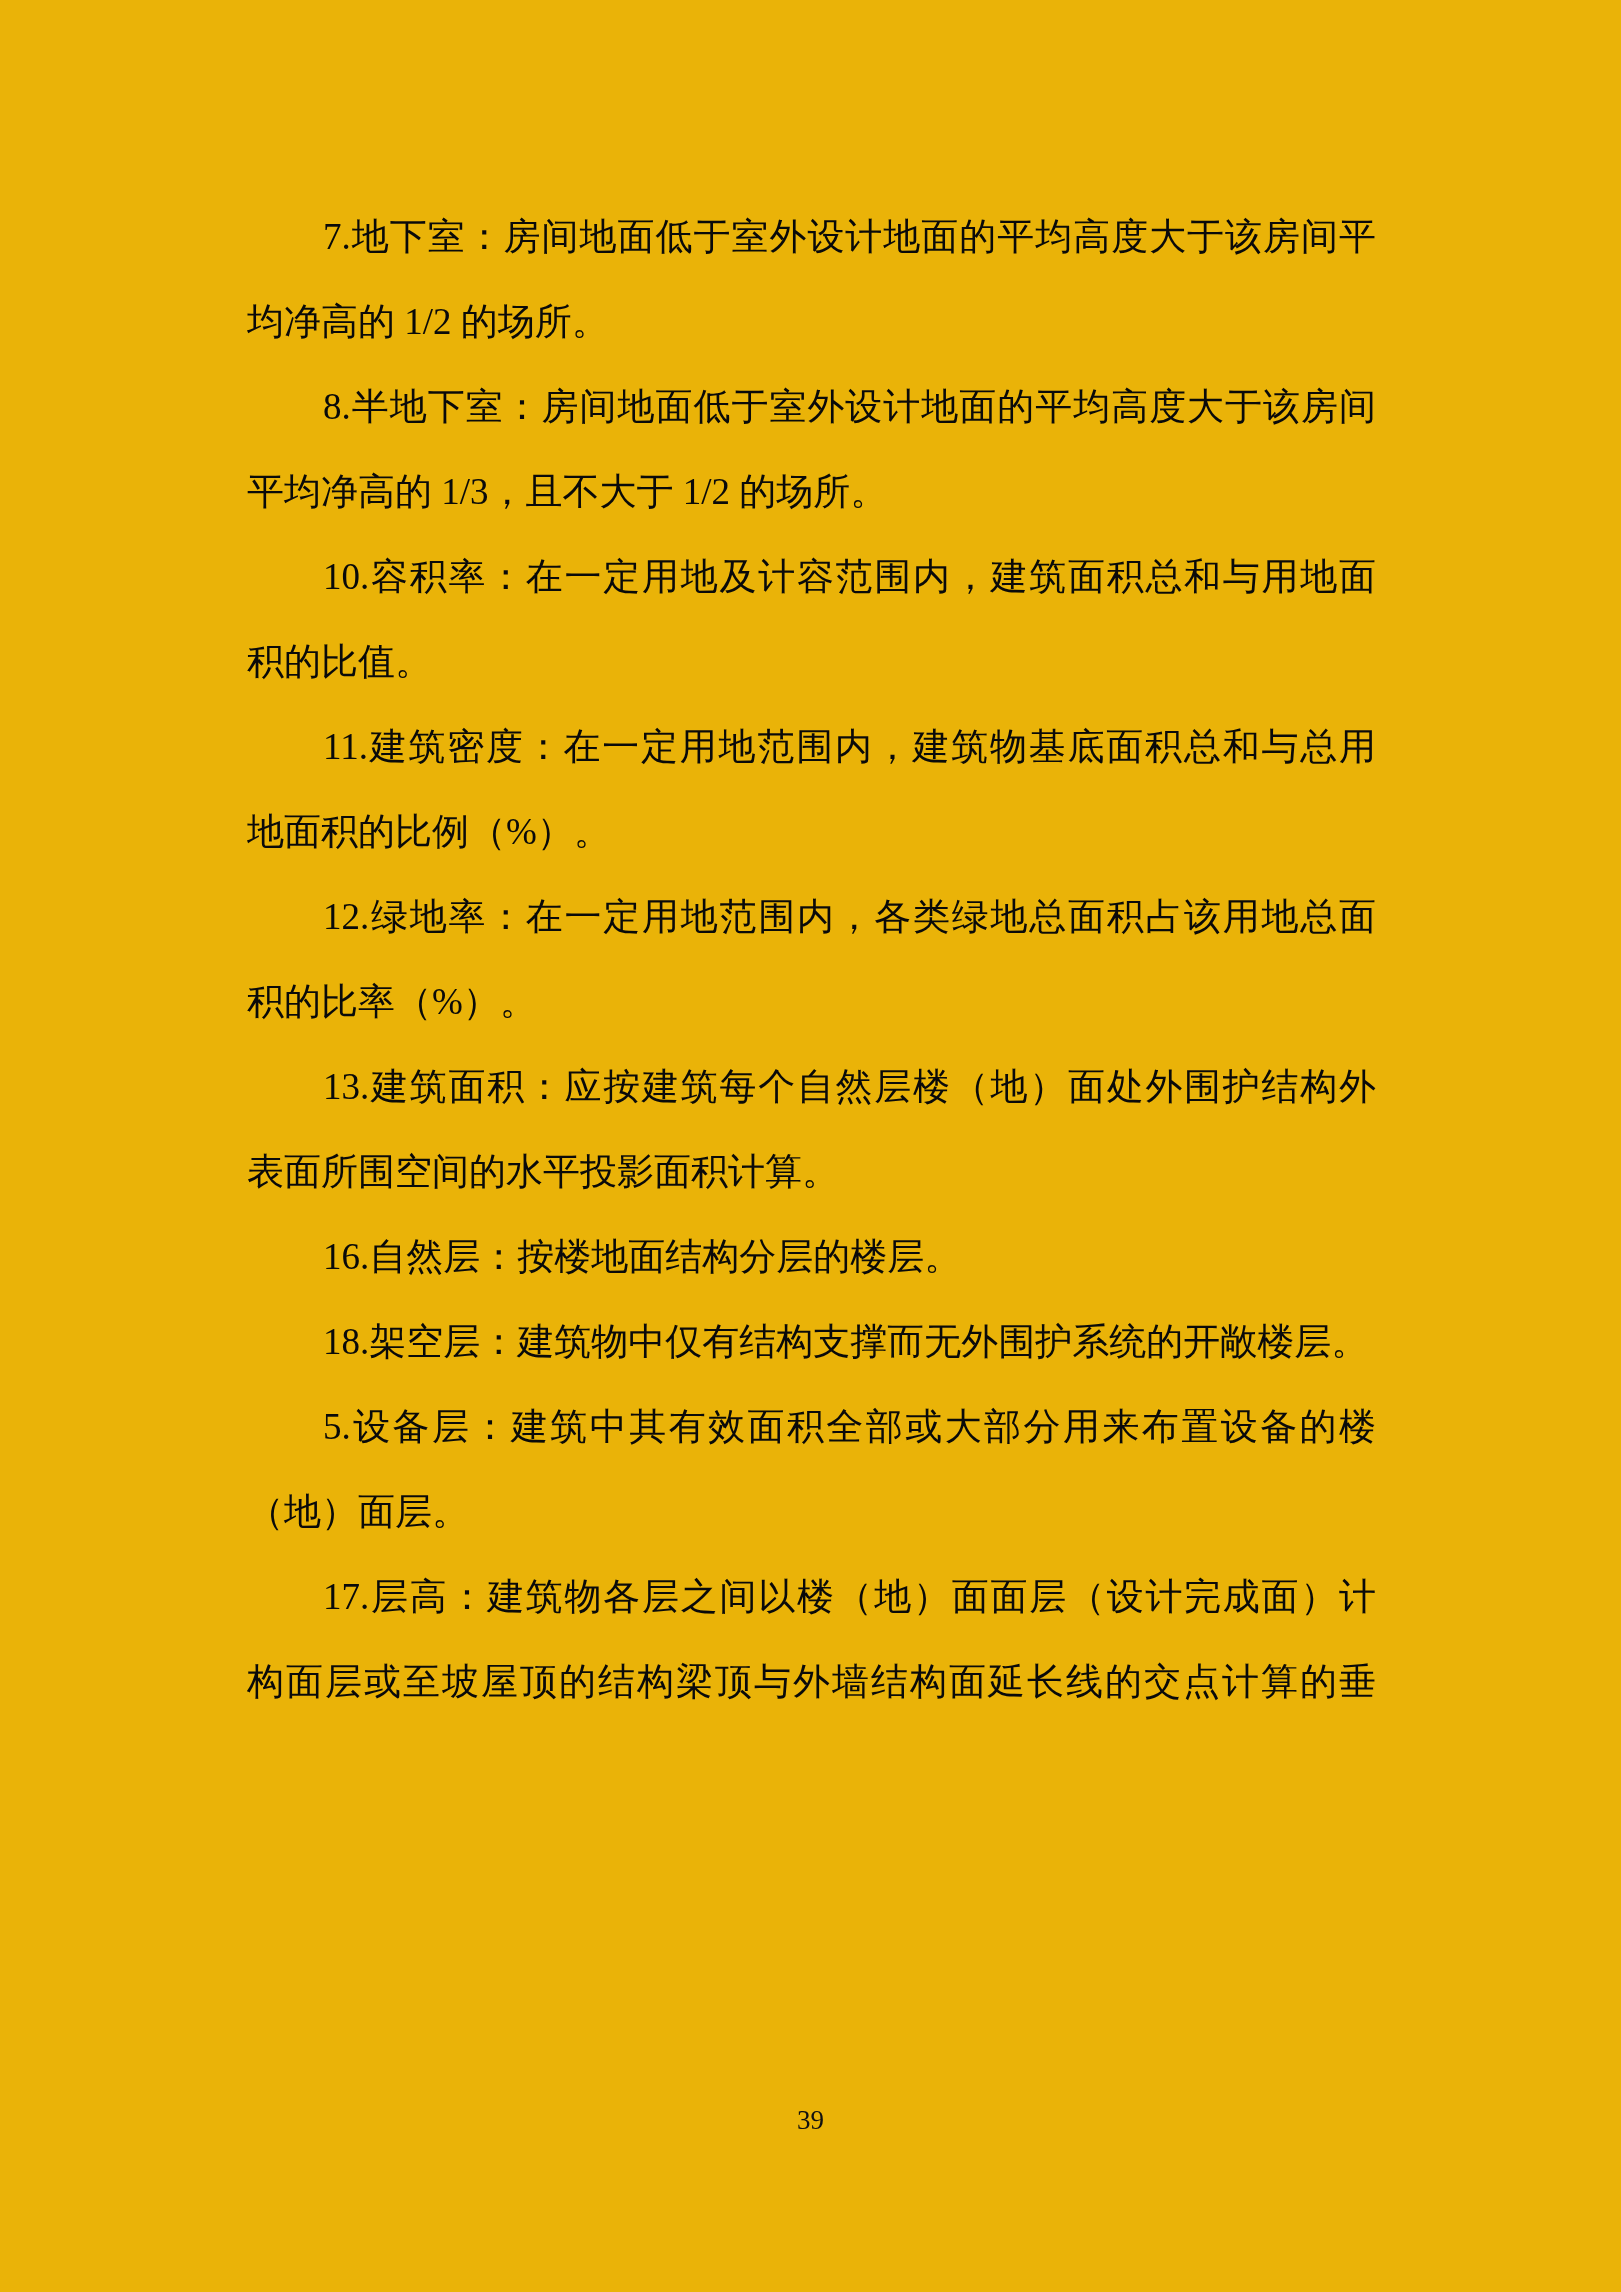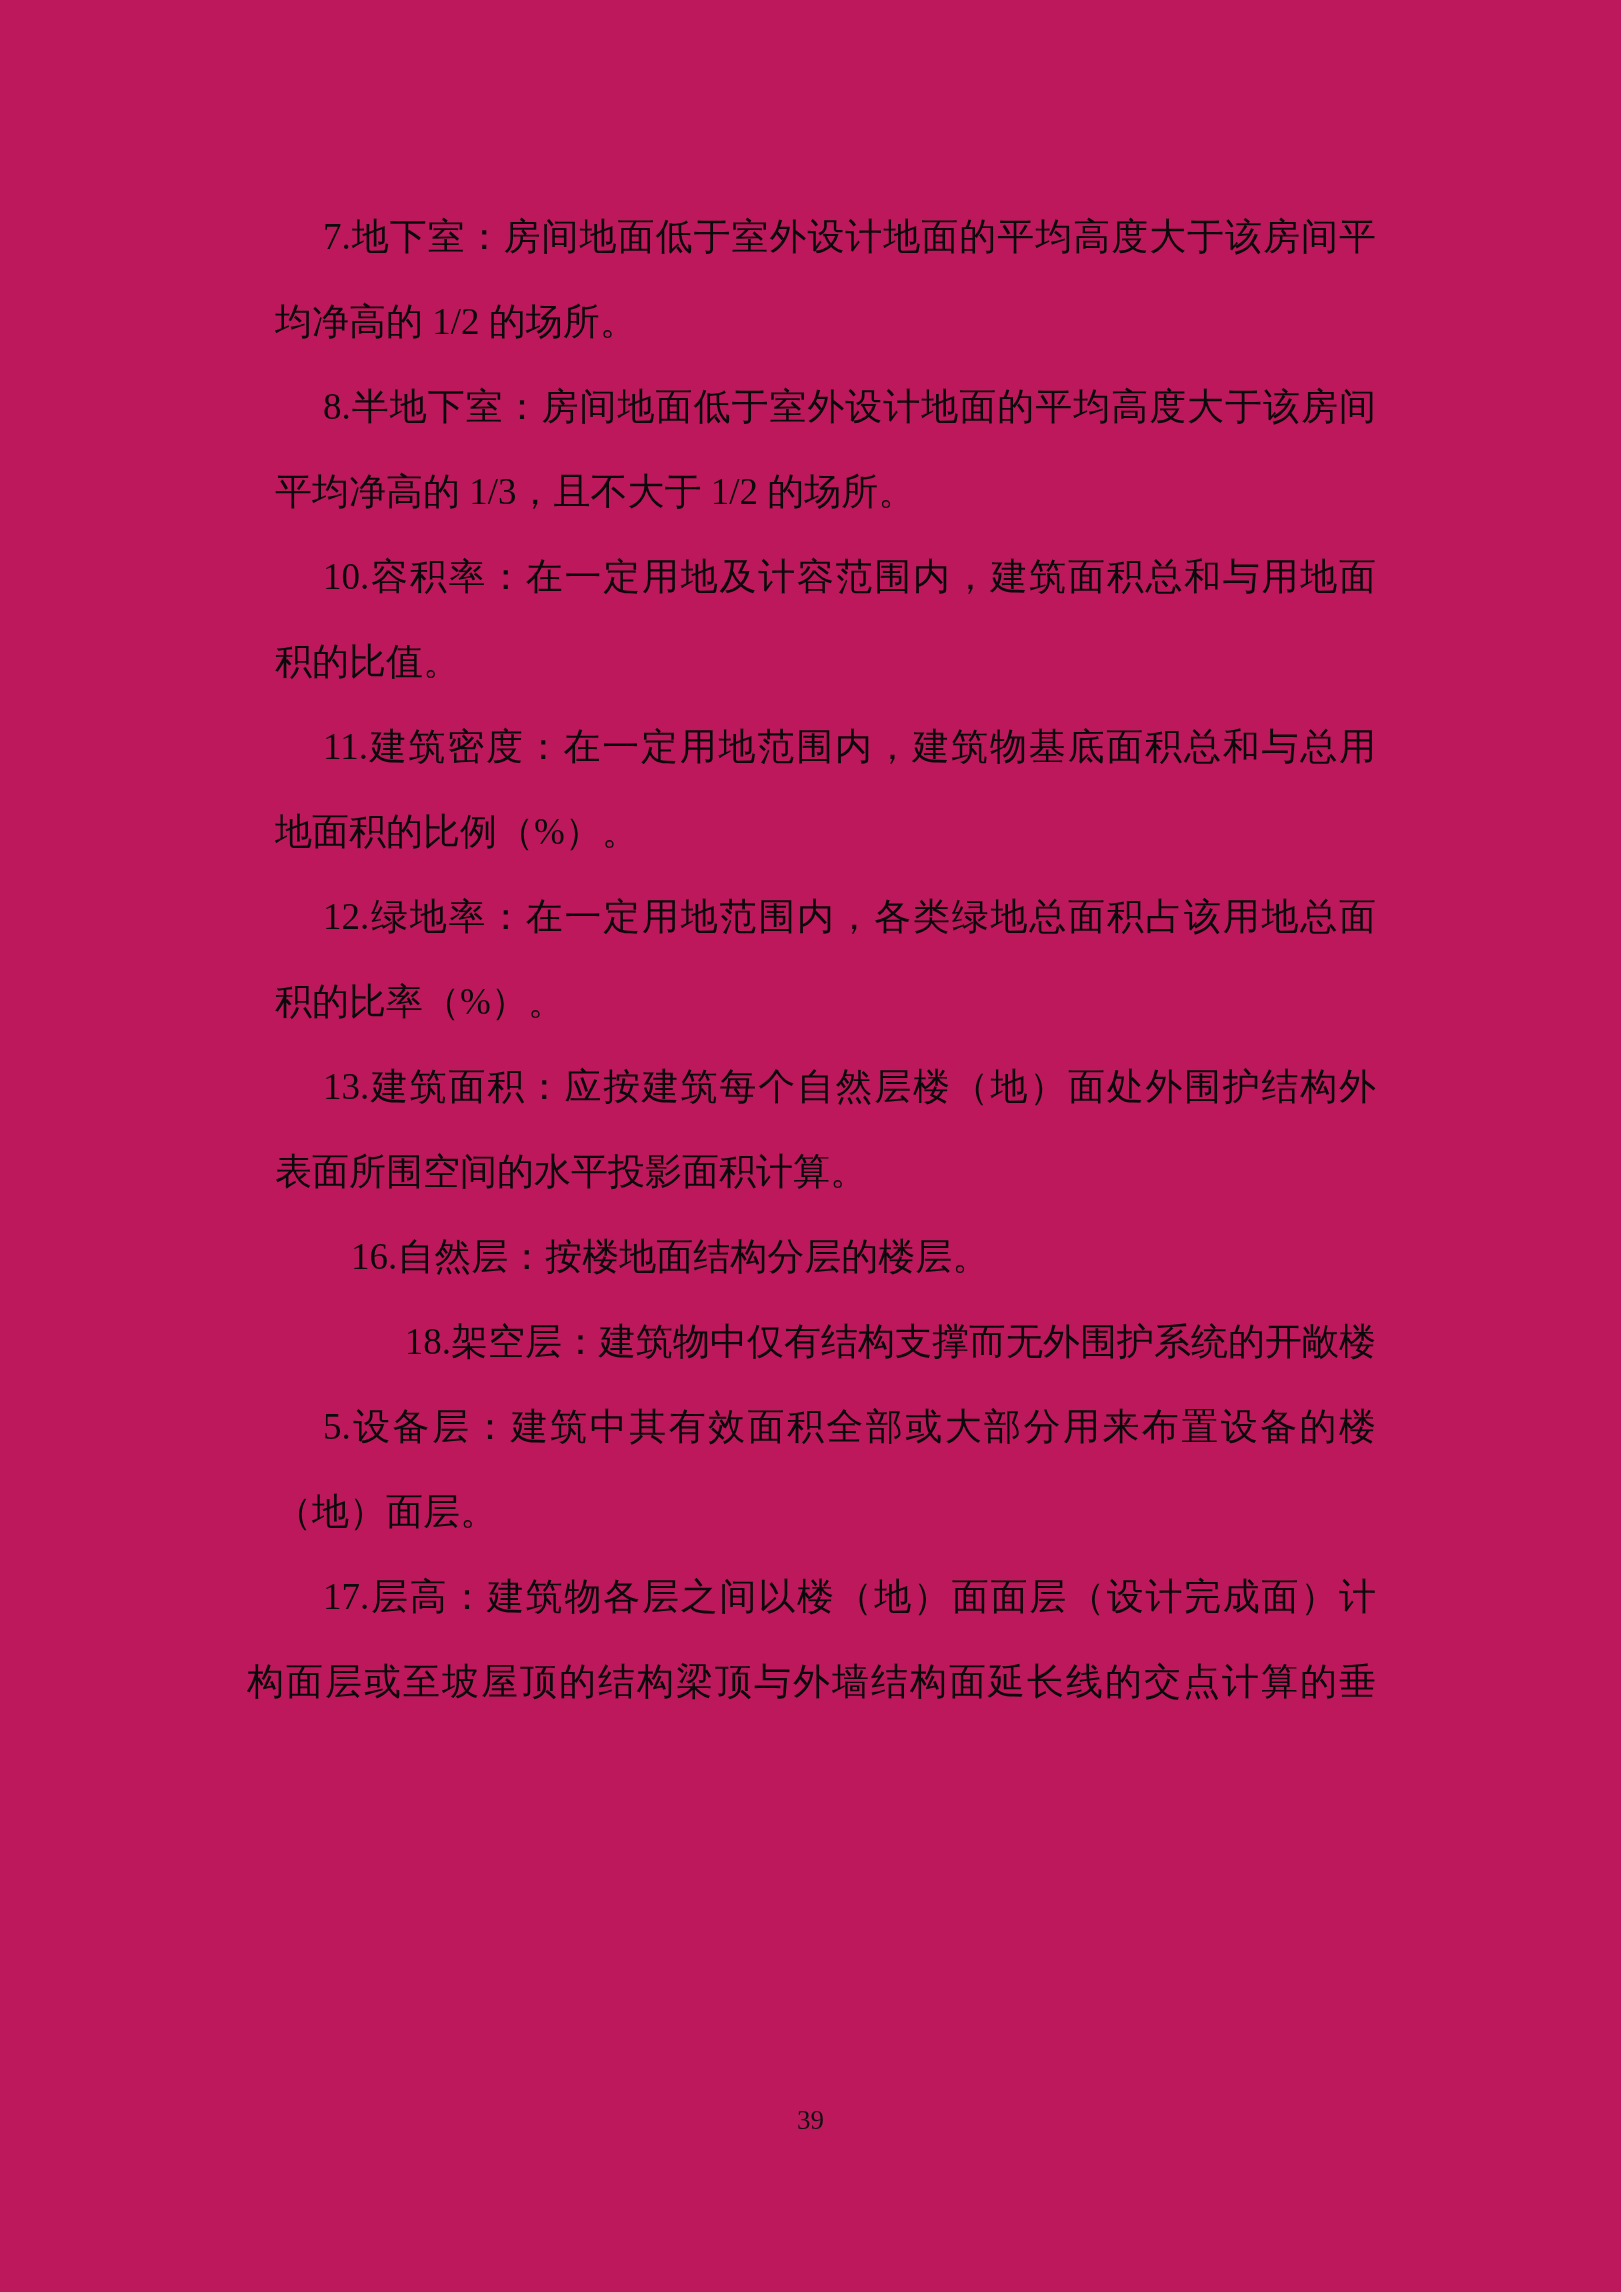--- a/index.html
+++ b/index.html
@@ -5,21 +5,21 @@
   * { box-sizing: border-box; }
   html, body {
     margin: 0;
     padding: 0;
     background: #ffffff;
   }
   .page {
     position: relative;
     width: 1621px;
     height: 2293px;
-    background: #be185d;
+    background: #eab308;
     color: #0a0a0a;
     font-family: "Liberation Serif", "DejaVu Serif", serif;
     overflow: hidden;
   }
   .content {
     position: absolute;
     left: 247px;
     top: 194px;
     width: 1129px;
   }
@@ -28,23 +28,22 @@
     font-size: 37px;
     height: 85px;
     line-height: 85px;
     text-align: justify;
     text-align-last: justify;
     overflow: hidden;
     white-space: normal;
   }
   .line.indent { padding-left: 76px; }
   .line.para-end {
-    text-align: right;
+    text-align: center;
     text-align-last: left;
-    margin-left: 28px;
   }
   .page-number {
     position: absolute;
     top: 2101px;
     left: 0;
     width: 100%;
     text-align: center;
     font-size: 27px;
     line-height: 39px;
     color: #111111;

